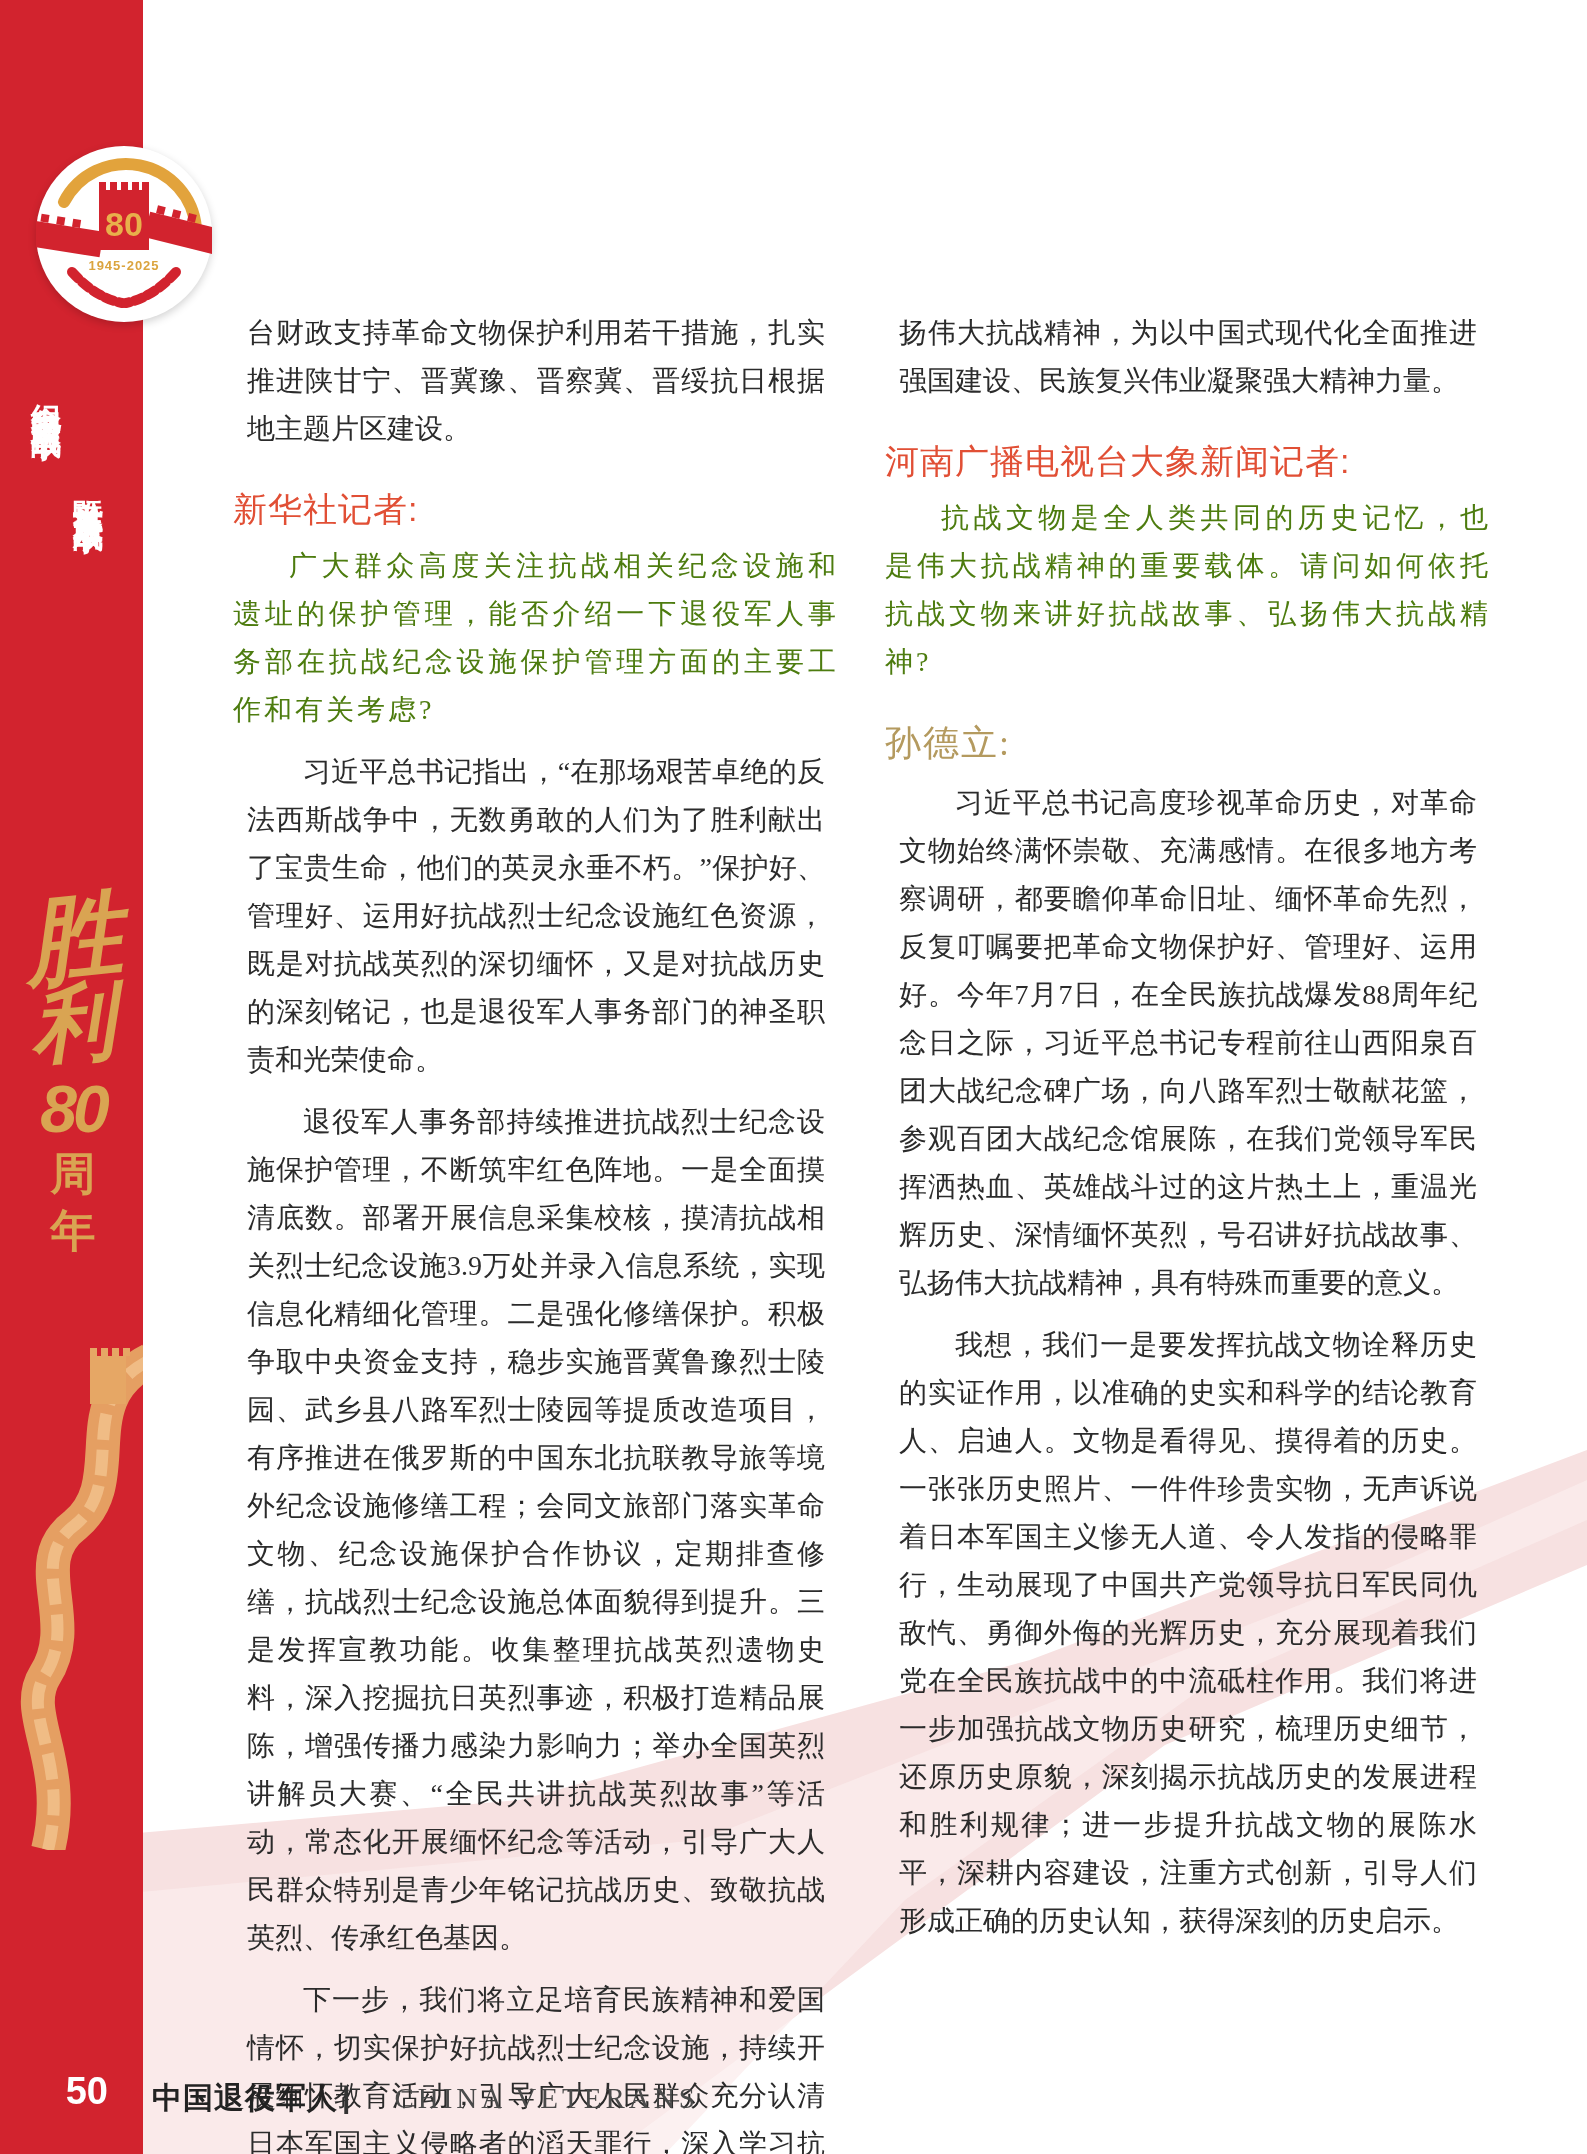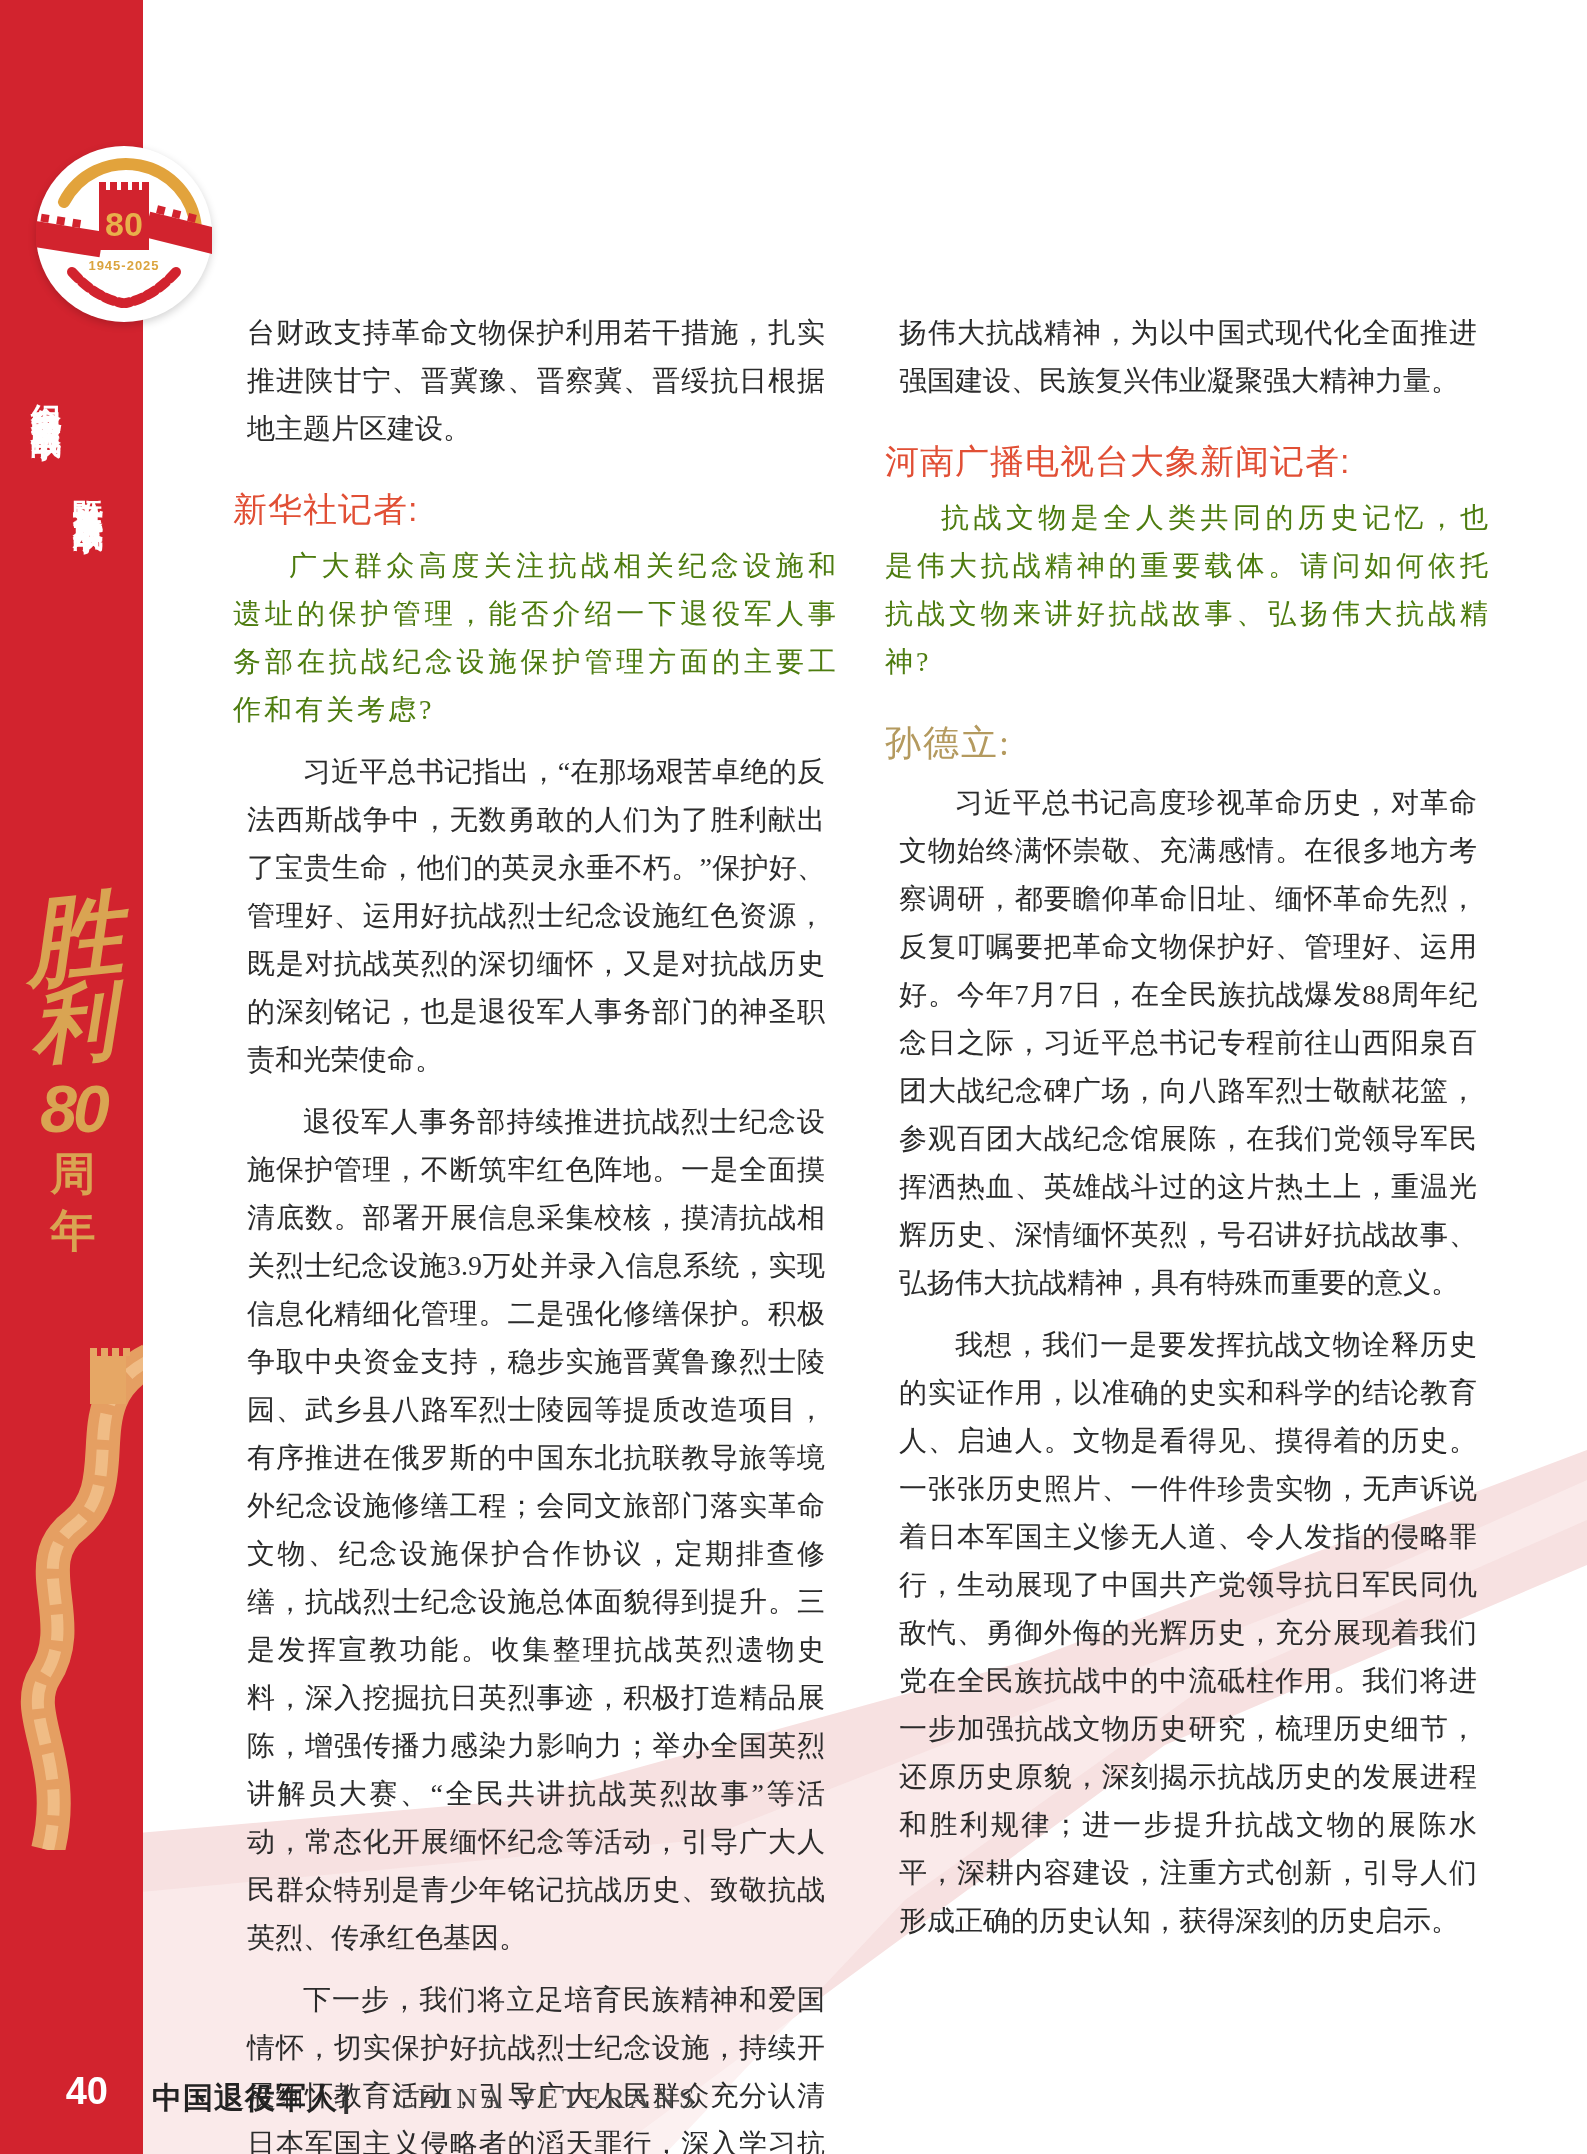--- a/index.html
+++ b/index.html
@@ -146,18 +146,18 @@
   <div class="col">
     <p class="body-p">扬伟大抗战精神，为以中国式现代化全面推进强国建设、民族复兴伟业凝聚强大精神力量。</p>
     <h3 class="spk red">河南广播电视台大象新闻记者:</h3>
     <p class="question-p">抗战文物是全人类共同的历史记忆，也是伟大抗战精神的重要载体。请问如何依托抗战文物来讲好抗战故事、弘扬伟大抗战精神?</p>
     <h3 class="spk gold">孙德立:</h3>
     <p class="body-p indent">习近平总书记高度珍视革命历史，对革命文物始终满怀崇敬、充满感情。在很多地方考察调研，都要瞻仰革命旧址、缅怀革命先烈，反复叮嘱要把革命文物保护好、管理好、运用好。今年7月7日，在全民族抗战爆发88周年纪念日之际，习近平总书记专程前往山西阳泉百团大战纪念碑广场，向八路军烈士敬献花篮，参观百团大战纪念馆展陈，在我们党领导军民挥洒热血、英雄战斗过的这片热土上，重温光辉历史、深情缅怀英烈，号召讲好抗战故事、弘扬伟大抗战精神，具有特殊而重要的意义。</p>
     <p class="body-p indent">我想，我们一是要发挥抗战文物诠释历史的实证作用，以准确的史实和科学的结论教育人、启迪人。文物是看得见、摸得着的历史。一张张历史照片、一件件珍贵实物，无声诉说着日本军国主义惨无人道、令人发指的侵略罪行，生动展现了中国共产党领导抗日军民同仇敌忾、勇御外侮的光辉历史，充分展现着我们党在全民族抗战中的中流砥柱作用。我们将进一步加强抗战文物历史研究，梳理历史细节，还原历史原貌，深刻揭示抗战历史的发展进程和胜利规律；进一步提升抗战文物的展陈水平，深耕内容建设，注重方式创新，引导人们形成正确的历史认知，获得深刻的历史启示。</p>
   </div>
 </div>
 
-<div class="page-num">40</div>
+<div class="page-num">50</div>
 <div class="journal">
   <span class="cn">中国退役军人</span>
   <span class="div">|</span>
   <span class="en">CHINA VETERANS</span>
 </div>
 
 </body></html>

